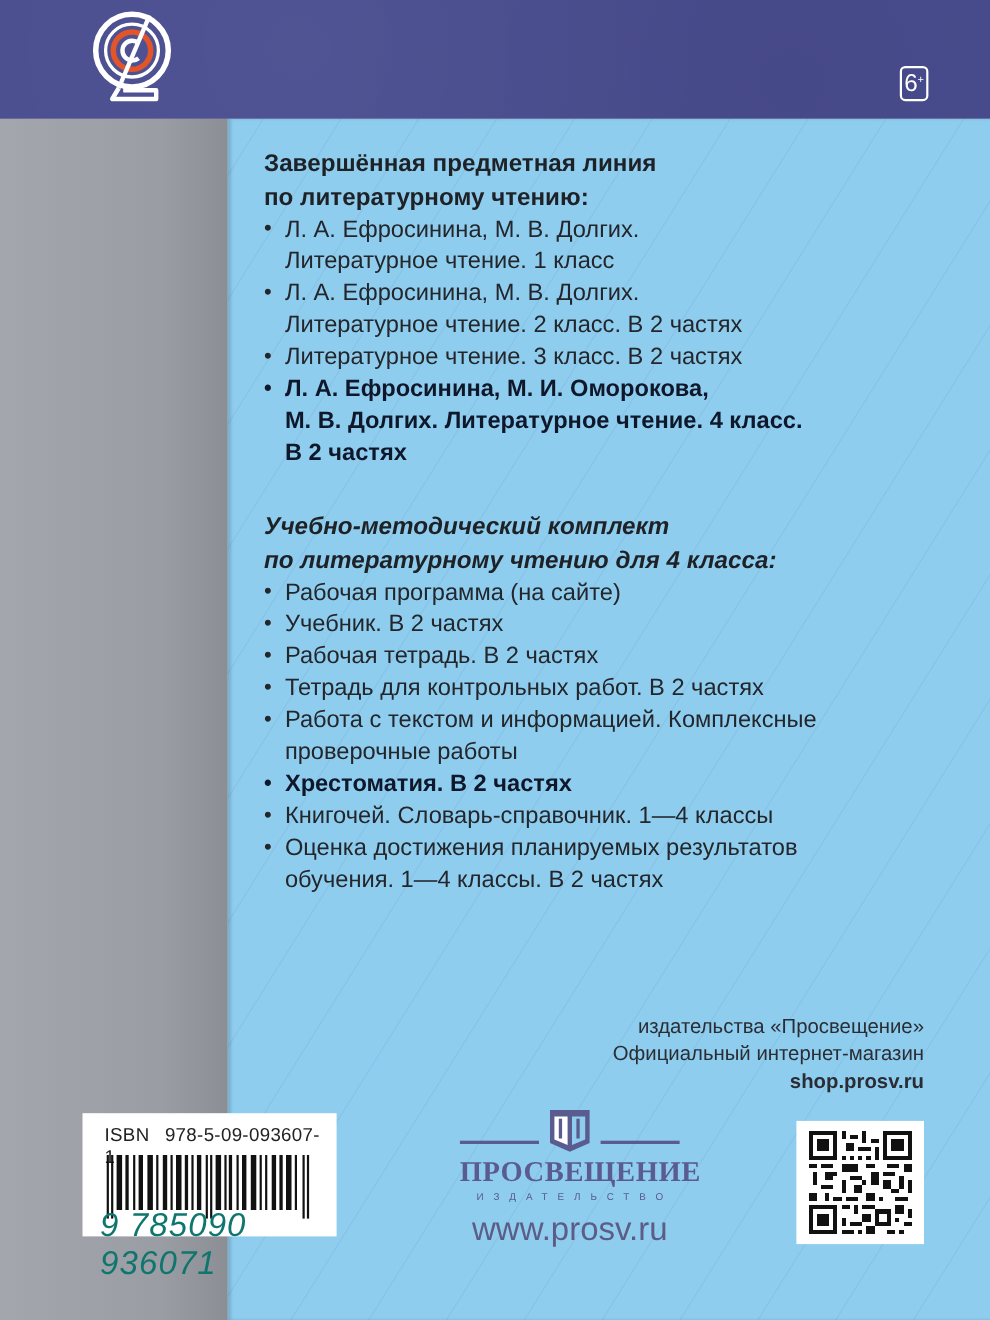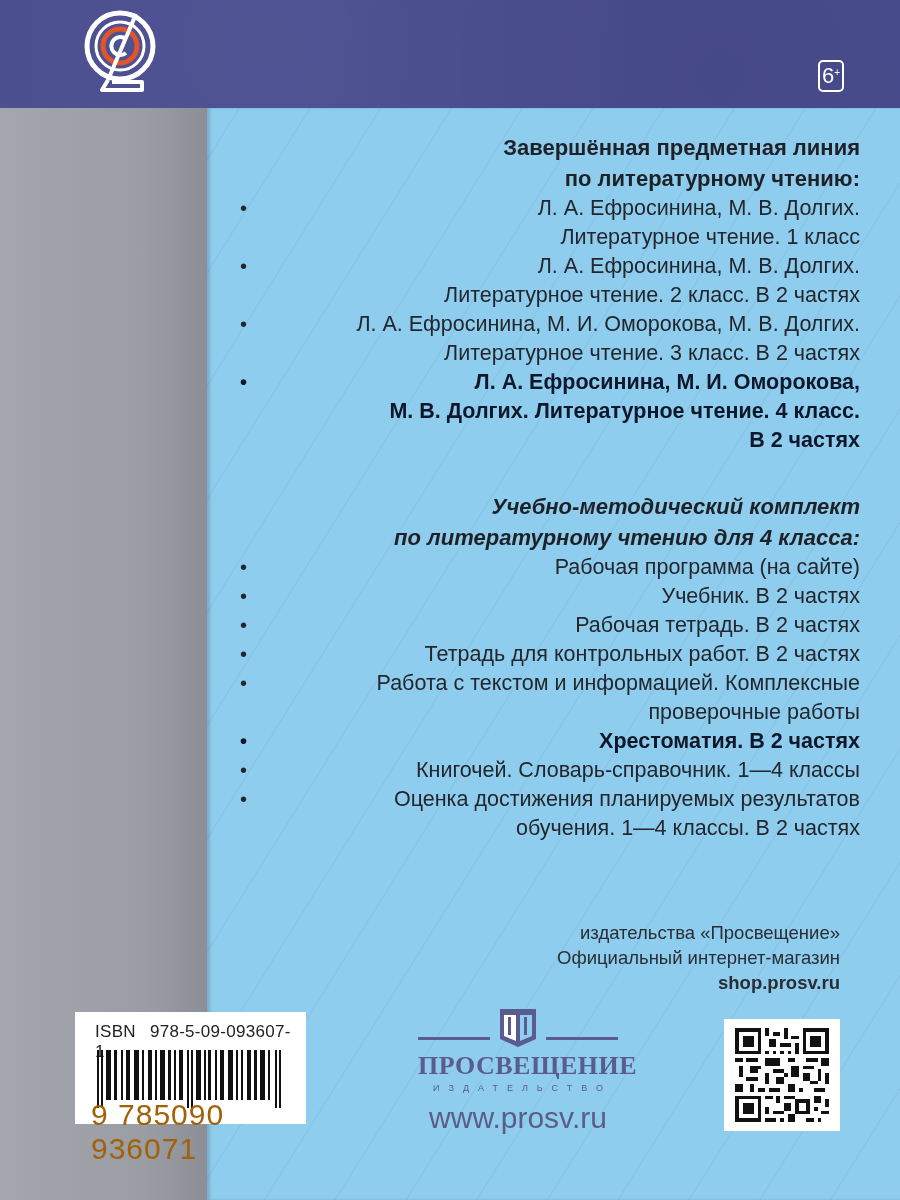--- a/index.html
+++ b/index.html
@@ -38,36 +38,36 @@
     ul.list li {
       position: relative; padding-left: 19px; font-size: 21.5px; line-height: 29px; color: #23262b;
     }
     ul.list li::before {
       content: "•"; position: absolute; left: 0; top: 0; font-size: 20px;
     }
     ul.list li.bold { font-weight: bold; color: #0f172a; }
     .sec1-list { margin-top: 27px; }
     .sec2-heading { margin-top: 36px; font-style: italic; }
     .sec2-list { margin-top: 31px; }
-    .line { display: block; text-align: right; }
+    .line { display: block; }
     .shop {
       position: absolute; right: 60px; top: 920px; text-align: right;
       font-size: 18.5px; line-height: 25px; color: #2a2d33;
     }
     .shop .url { font-weight: bold; }
     .isbn-box {
       position: absolute; left: 75px; top: 1012px; width: 231px; height: 112px;
       background: #ffffff; box-sizing: border-box; padding: 10px 0 0 0;
     }
     .isbn-line { font-size: 17px; color: #222; margin-left: 20px; letter-spacing: 0.3px; }
     .isbn-line span { margin-right: 14px; }
     .barcode { position: absolute; left: 18px; top: 38px; width: 196px; height: 58px; }
     .ean-digits {
-      position: absolute; left: 0; top: 86px; width: 231px; font-size: 30px; color: #a16207;
-      letter-spacing: 1px; padding-left: 16px; box-sizing: border-box;
+      position: absolute; left: 0; top: 86px; width: 231px; font-size: 30px; color: #0f766e;
+      letter-spacing: 1px; padding-left: 16px; box-sizing: border-box; font-style: italic;
     }
     .publisher { position: absolute; left: 418px; top: 1005px; width: 200px; text-align: center; color: #5a5b8e; }
     .pub-mark { display: block; margin: 0 auto; }
     .pub-name { font-family: "Liberation Serif", serif; font-weight: bold; font-size: 26px; letter-spacing: 0.5px; margin-top: 2px; }
     .pub-sub { font-size: 9px; letter-spacing: 9px; margin-top: 2px; padding-left: 9px; }
     .pub-url { font-size: 30px; margin-top: 8px; color: #5c5d86; }
     .qr { position: absolute; left: 724px; top: 1019px; width: 116px; height: 112px; background: #fff; }
     .qr svg { position: absolute; left: 10px; top: 9px; }
   </style>
 </head>
@@ -99,21 +99,20 @@
   <ul class="list sec1-list">
     <li>
       <span class="line">Л. А. Ефросинина, М. В. Долгих.</span>
       <span class="line">Литературное чтение. 1 класс</span>
     </li>
     <li>
       <span class="line">Л. А. Ефросинина, М. В. Долгих.</span>
       <span class="line">Литературное чтение. 2 класс. В 2 частях</span>
     </li>
     <li>
-      <span class="line">Л. А. Ефросинина, М. И. Оморокова, М. В. Долгих.</span>
       <span class="line">Литературное чтение. 3 класс. В 2 частях</span>
     </li>
     <li class="bold">
       <span class="line">Л. А. Ефросинина, М. И. Оморокова,</span>
       <span class="line">М. В. Долгих. Литературное чтение. 4 класс.</span>
       <span class="line">В 2 частях</span>
     </li>
   </ul>
 
   <h2 class="heading sec2-heading">

